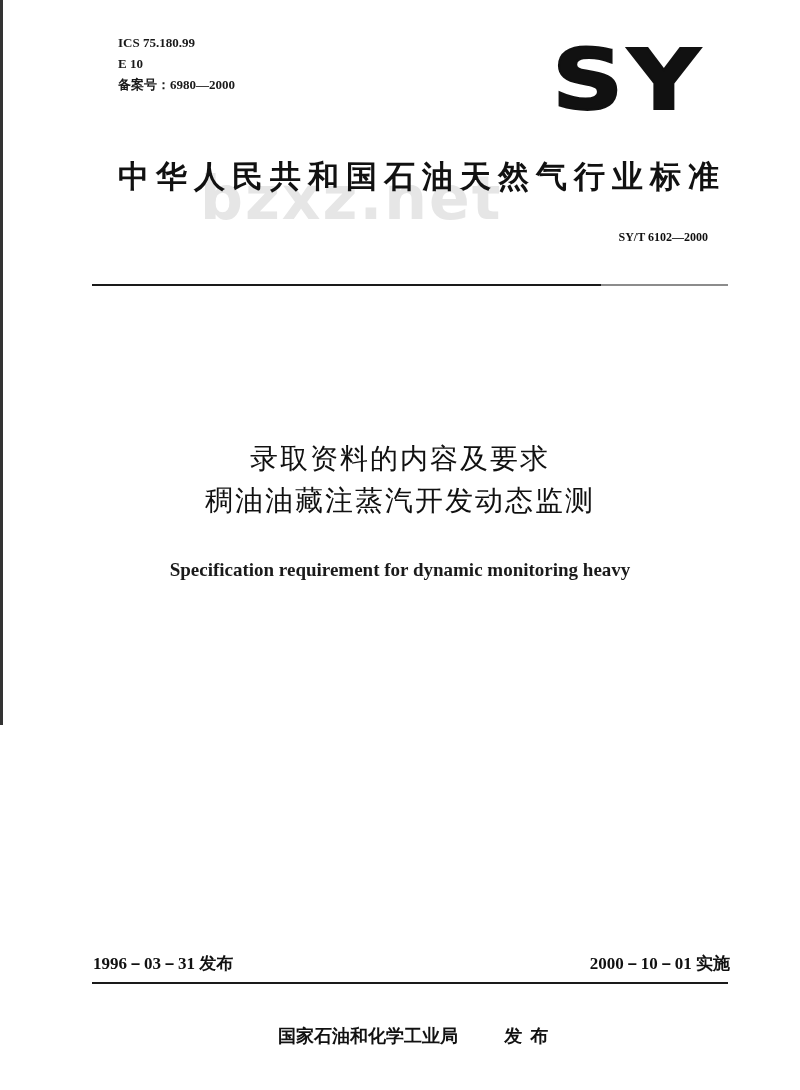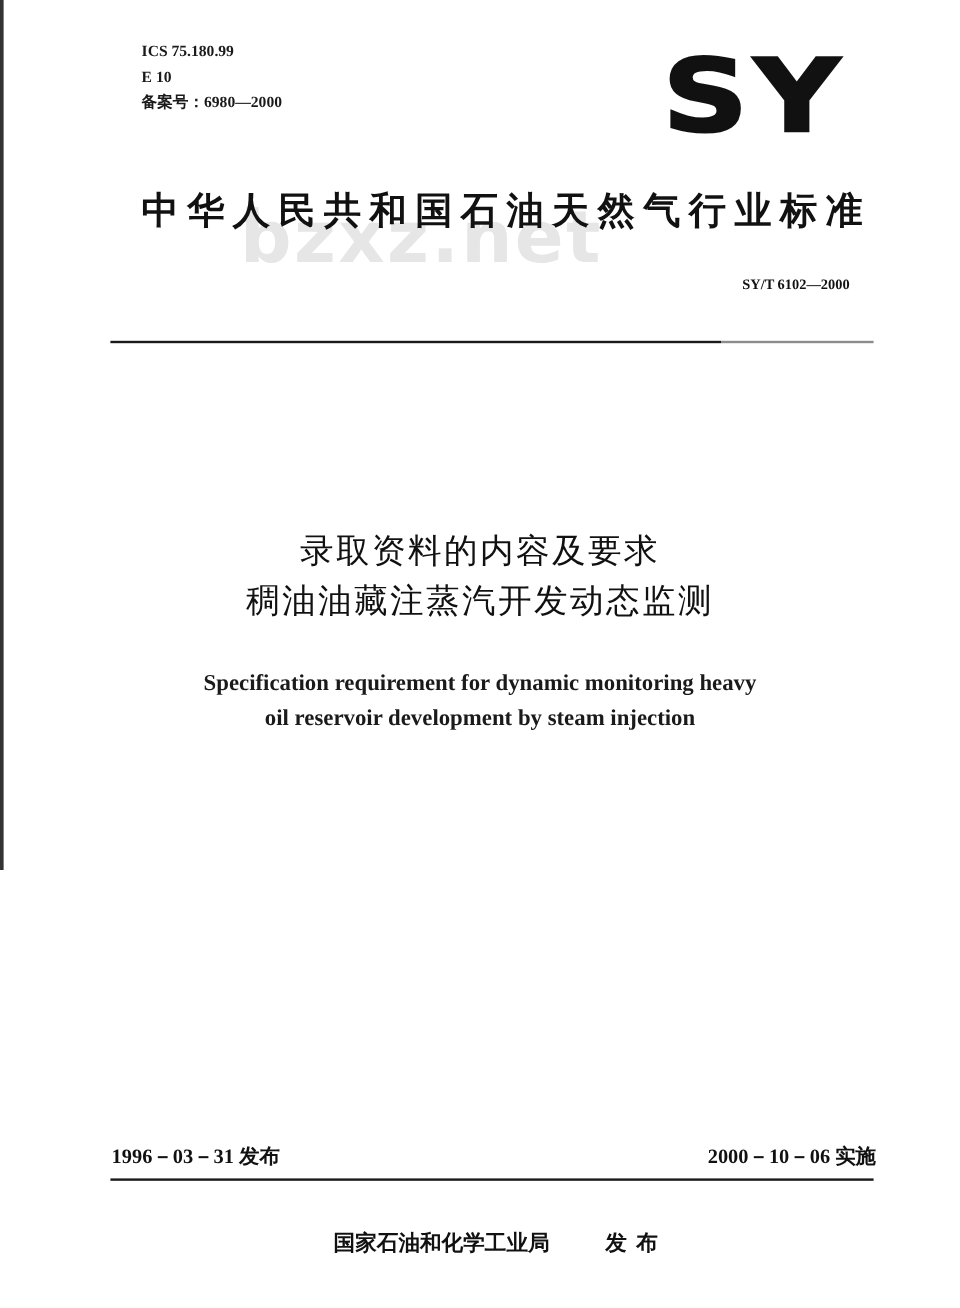--- a/index.html
+++ b/index.html
@@ -177,24 +177,23 @@
 
 <div class="rule rule-top"></div>
 
 <div class="cn-title">
   <span class="line">录取资料的内容及要求</span>
   <span class="line">稠油油藏注蒸汽开发动态监测</span>
 </div>
 
 <div class="en-title">
   <span class="line">Specification requirement for dynamic monitoring heavy</span>
-  <span class="line">oil reservoir development by steam injection</span>
 </div>
 
 <div class="date-left">1996－03－31 发布</div>
-<div class="date-right">2000－10－06 实施</div>
+<div class="date-right">2000－10－01 实施</div>
 
 <div class="rule rule-bottom"></div>
 
 <div class="issuer">
   <span class="org">国家石油和化学工业局</span>
   <span class="action">发布</span>
 </div>
 
 </body></html>

